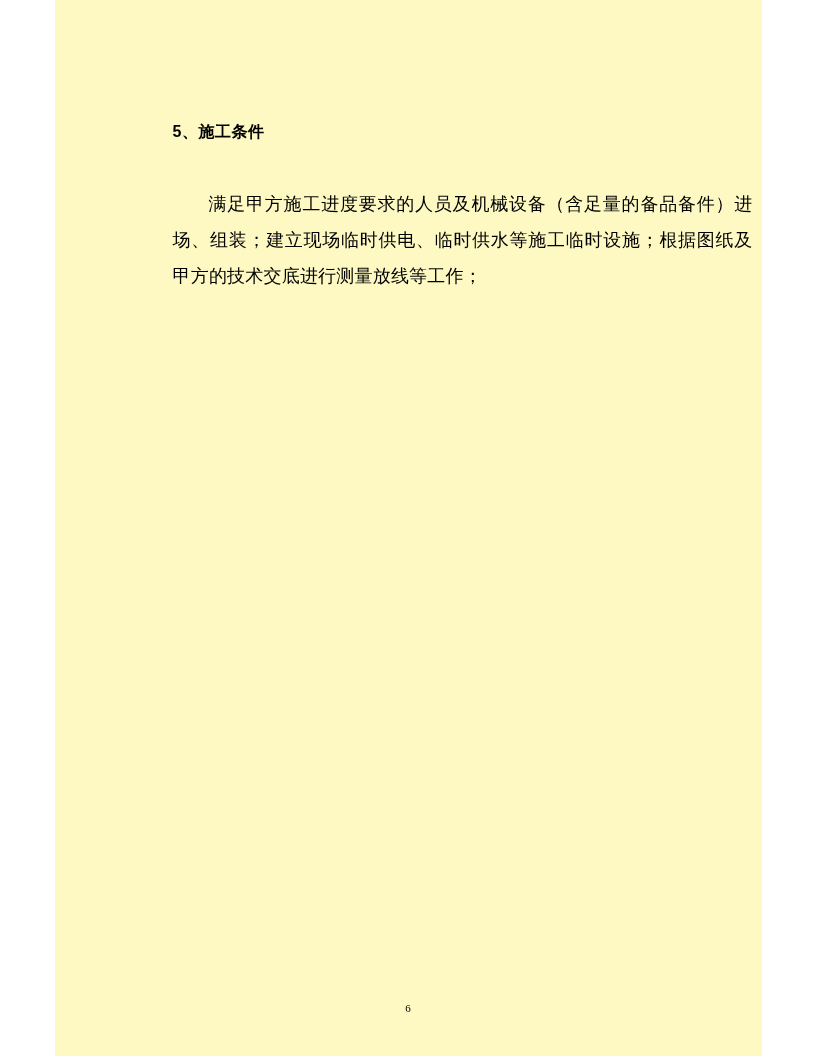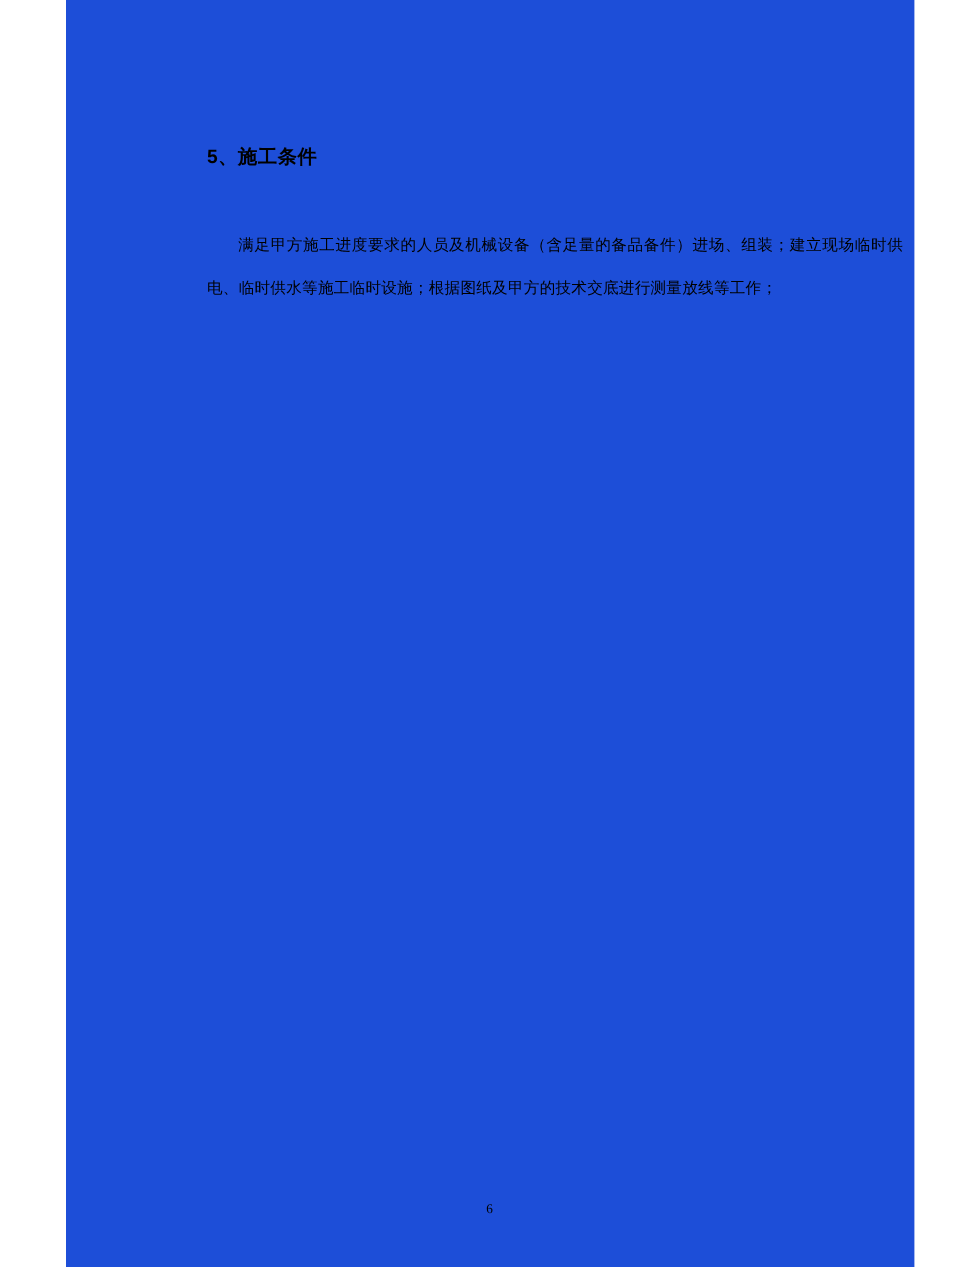--- a/index.html
+++ b/index.html
@@ -5,21 +5,21 @@
   html, body {
     margin: 0;
     padding: 0;
     background: #ffffff;
   }
   .page {
     position: relative;
     width: 707px;
     height: 1056px;
     margin: 0 auto;
-    background: #1d4ed8;
+    background: #fef9c3;
     box-sizing: border-box;
     font-family: "Liberation Serif", "DejaVu Serif", serif;
     color: #000000;
     overflow: hidden;
   }
   .content {
     position: absolute;
     left: 118px;
     top: 120px;
     width: 580px;
@@ -31,21 +31,21 @@
     letter-spacing: 0.5px;
     line-height: 1.5;
     margin: 0 0 0 0;
     color: #000000;
   }
   .spacer {
     height: 42px;
   }
   .body-paragraph {
     font-family: "Liberation Serif", "DejaVu Serif", serif;
-    font-size: 13px;
+    font-size: 18px;
     line-height: 36px;
     text-align: justify;
     text-justify: inter-ideograph;
     text-indent: 2em;
     margin: 0;
     color: #000000;
     letter-spacing: 0.2px;
   }
   .page-number {
     position: absolute;

